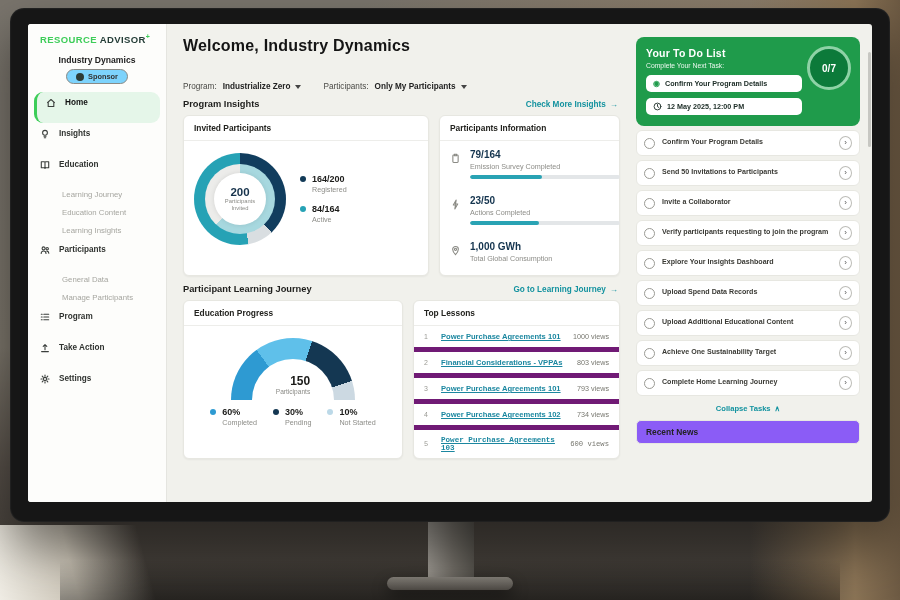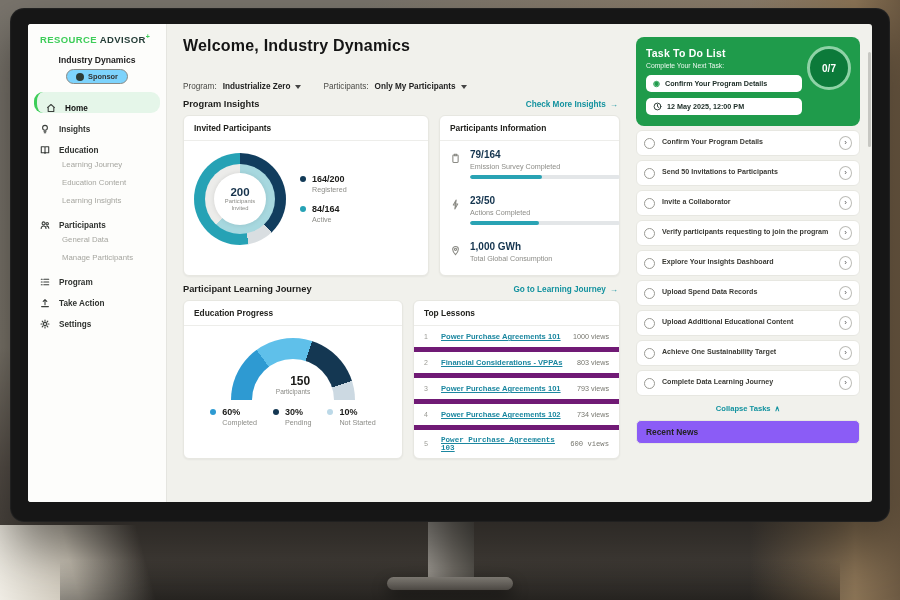--- a/index.html
+++ b/index.html
@@ -31,21 +31,21 @@
   
   .sidebar{width:138px;flex:none;background:#fdfdfb;border-right:1px solid #e5e5e0;padding-top:9px;}
   .brand{padding:0 12px 6px;font-size:9.5px;font-weight:bold;letter-spacing:.4px;}
   .brand-green{color:#3dcd58;}
   .brand-dark{color:#243d37;}
   .brand-plus{color:#3dcd58;font-size:7px;vertical-align:super;}
   .org{text-align:center;font-size:8.6px;font-weight:bold;color:#222;margin:4px 0 4px;}
   .sponsor{display:flex;align-items:center;gap:4px;width:fit-content;margin:0 auto 8px;
     border:1px solid #8a8a85;border-radius:9px;padding:2px 9px;font-size:7.4px;color:#333;background:#7dd3fc;font-weight:bold;}
   .sponsor-dot{width:8px;height:8px;border-radius:50%;background:#2d3b36;flex:none;}
-  .nav-item{display:flex;align-items:flex-end;gap:7px;height:21px;padding:0 8px 0 12px;
+  .nav-item{display:flex;align-items:center;gap:7px;height:21px;padding:0 8px 10px 12px;
     font-size:8.2px;font-weight:bold;color:#303330;cursor:pointer;}
   .nav-item.active{background:#e5f6e9;border-left:3px solid #3dcd58;border-radius:9px;margin:0 6px;padding-left:9px;color:#111;}
   .nav-sub{display:flex;align-items:center;height:18px;padding-left:34px;font-size:7.8px;color:#a6a6a0;cursor:pointer;}
   .nav-icon{width:12px;height:11px;color:#3b3f3c;flex:none;display:flex;align-items:center;}
   .nav-icon svg{display:block;}
 
   
   .main{flex:1;min-width:0;padding:13px 12px 0 16px;}
   h1{margin:0 0 27px;font-size:16px;color:#141414;letter-spacing:.2px;}
   .filters{display:flex;align-items:center;gap:6px;font-size:8.2px;color:#4a4a46;}
@@ -402,21 +402,21 @@
             <span class="lesson-rank">5</span>
             <span class="lesson-title">Power Purchase Agreements 103</span>
             <span class="lesson-views">600 views</span>
           </div>
         </div>
       </div>
     </main>
 
     <aside class="rightpanel">
       <div class="todo-card">
-        <div class="todo-title">Task To Do List</div>
+        <div class="todo-title">Your To Do List</div>
         <div class="todo-sub">Complete Your Next Task:</div>
         <div class="todo-progress">
           <span>0/7</span>
         </div>
         <div class="todo-pill">
           <span class="pill-ico">◉</span>
           <span>Confirm Your Program Details</span>
         </div>
         <div class="todo-pill">
           <svg class="pill-clock" viewBox="0 0 10 10" fill="none" stroke="currentColor" stroke-width="1" stroke-linecap="round">
@@ -462,21 +462,21 @@
         <span class="task-label">Upload Additional Educational Content</span>
         <span class="task-go">›</span>
       </div>
       <div class="task">
         <span class="task-check"></span>
         <span class="task-label">Achieve One Sustainability Target</span>
         <span class="task-go">›</span>
       </div>
       <div class="task">
         <span class="task-check"></span>
-        <span class="task-label">Complete Data Learning Journey</span>
+        <span class="task-label">Complete Home Learning Journey</span>
         <span class="task-go">›</span>
       </div>
 
       <div class="collapse-link">
         <span>Collapse Tasks</span>
         <span>∧</span>
       </div>
 
       <div class="news">Recent News</div>
     </aside>

